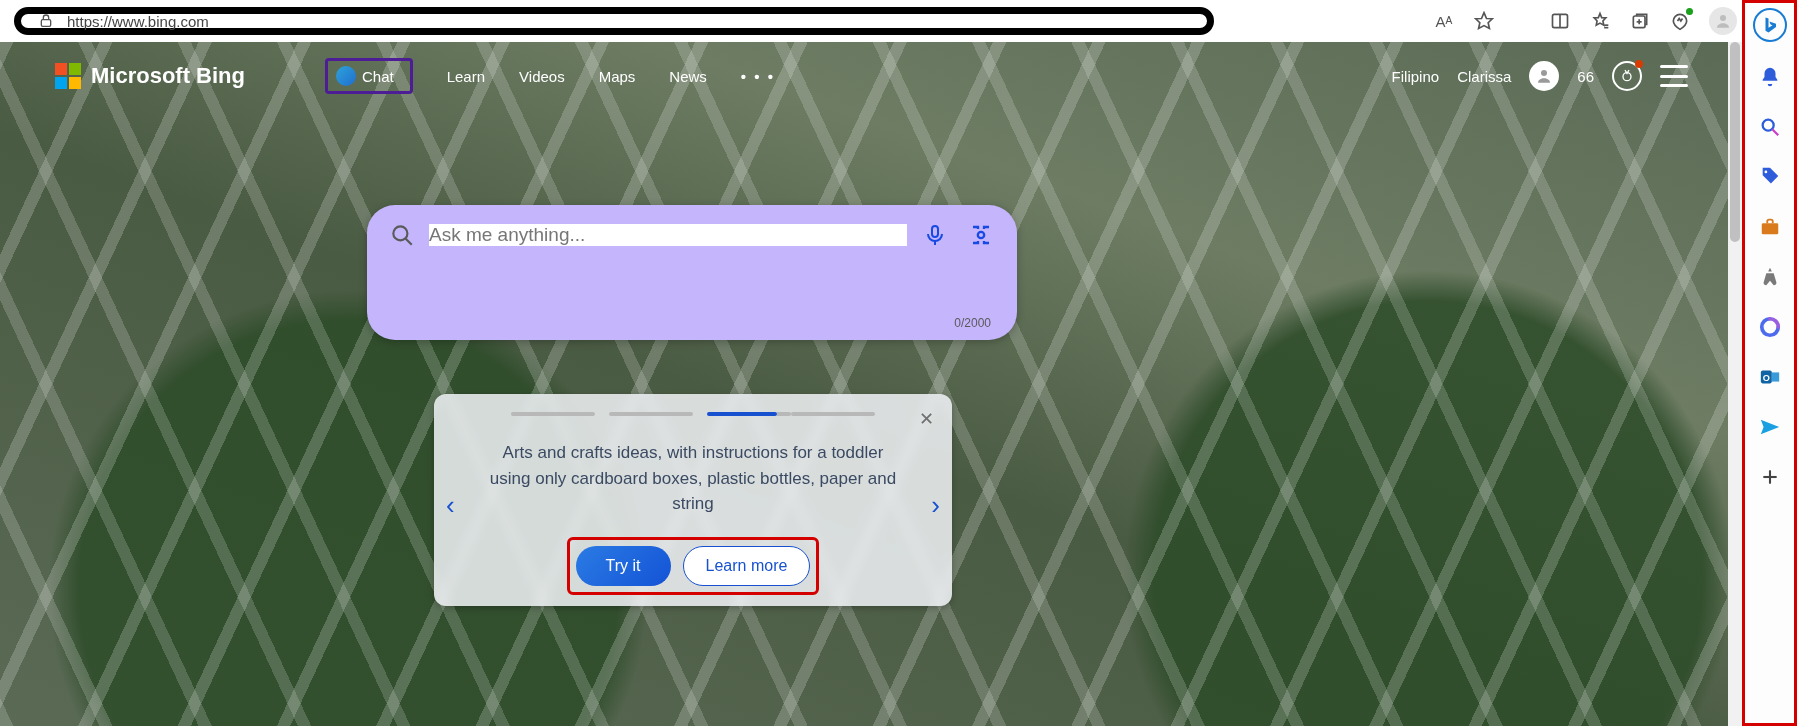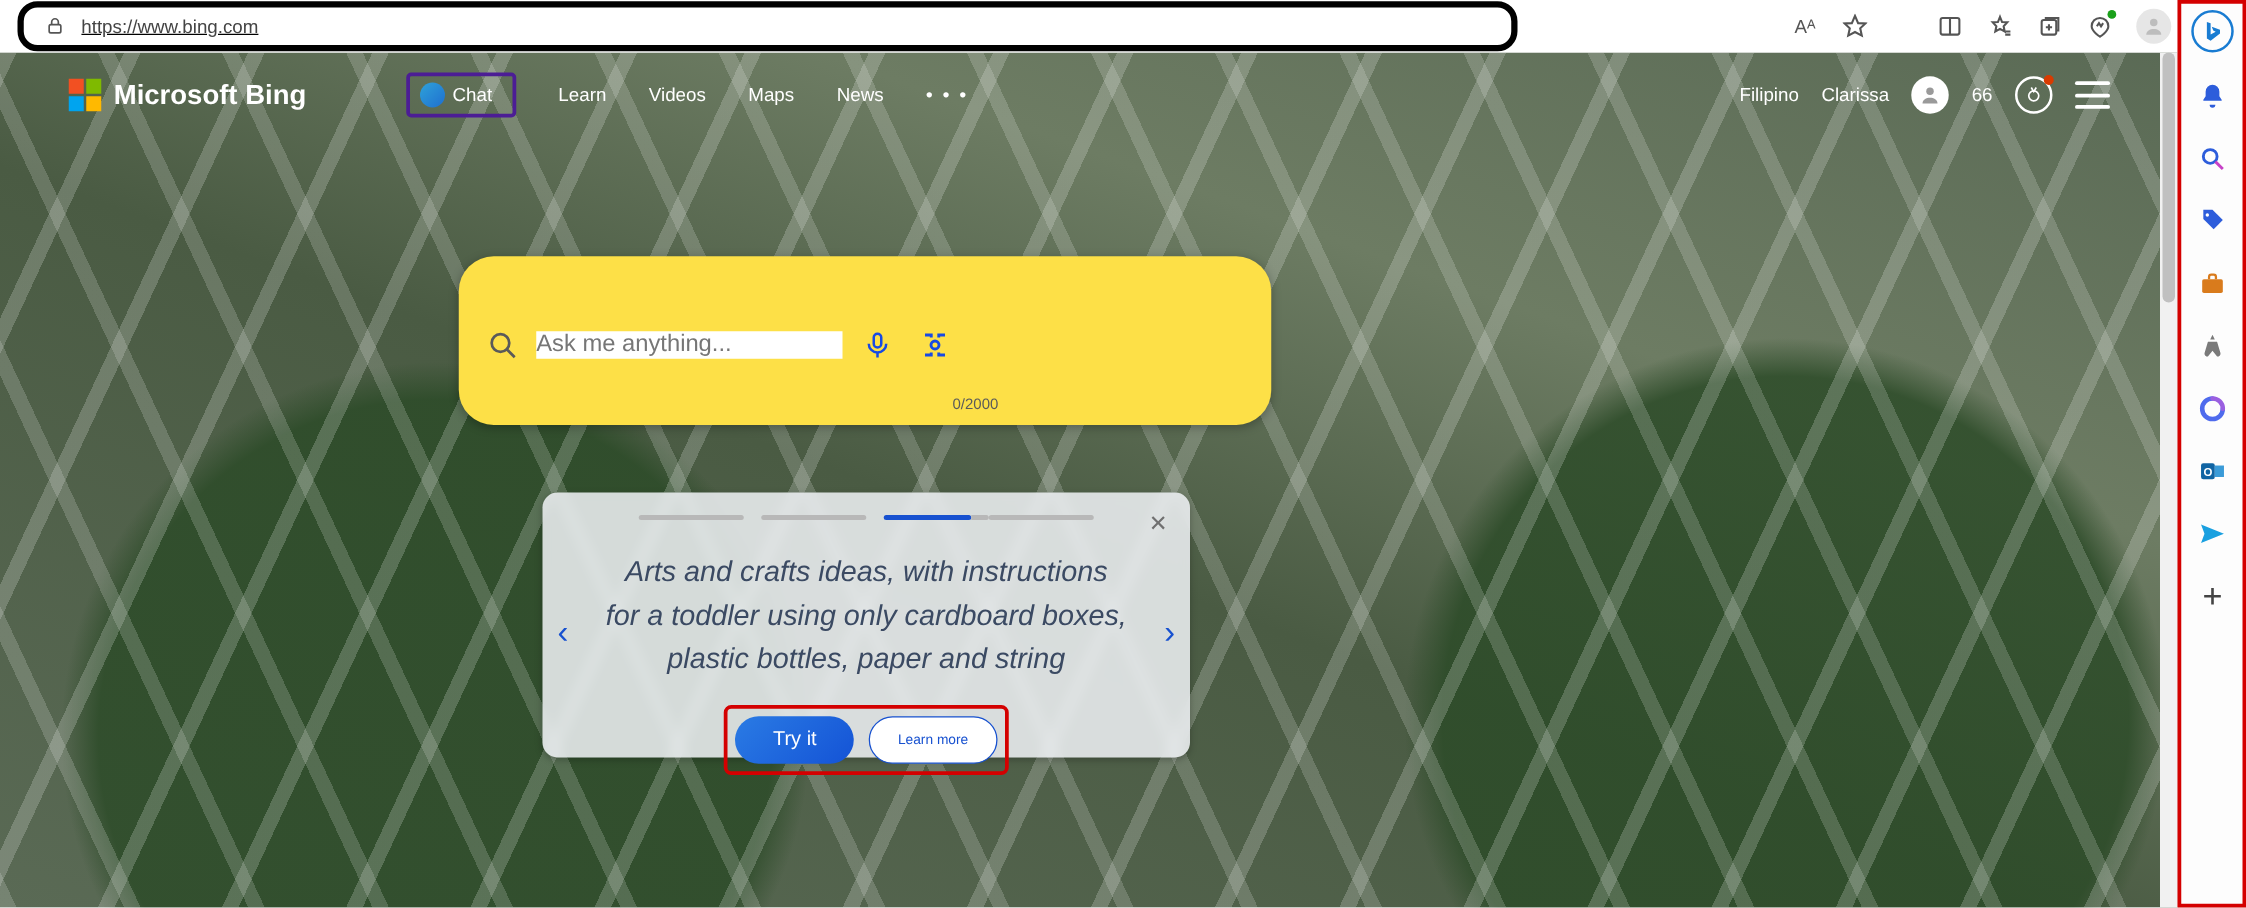--- a/index.html
+++ b/index.html
@@ -1,20 +1,20 @@
 <!DOCTYPE html>
 <html><head>
 <meta charset="utf-8">
 <style>
   * { box-sizing: border-box; margin: 0; padding: 0; font-family: "Segoe UI", Arial, sans-serif; }
   html, body { width: 1797px; height: 726px; overflow: hidden; background:#f5f5f5; }
 
   
   .chrome-bar { width:100%; height:42px; display:flex; align-items:center; padding:0 14px; gap:10px; background:#ffffff; }
-  .addr-wrap { flex:0 0 auto; width:1200px; height:40px; border:5px solid #000000; border-radius:16px; display:flex; align-items:center; padding:0 14px; gap:10px; background:#fff;text-decoration:underline;}
+  .addr-wrap { flex:0 0 auto; width:1200px; height:28px; border:7px solid #000000; border-radius:16px; display:flex; align-items:center; padding:0 14px; gap:10px; background:#fff;}
   .addr-wrap input { flex:1; border:none; outline:none; font-size:15px; color:#444; background:transparent; }
   .chrome-icon { width:22px; height:22px; display:flex; align-items:center; justify-content:center; color:#555; cursor:pointer; flex:0 0 auto;}
   .chrome-spacer { flex:1; }
   .chrome-actions { display:flex; align-items:center; gap:18px; padding:0 6px;}
   .chrome-profile { width:28px; height:28px; border-radius:50%; background:#e6e6e6; display:flex; align-items:center; justify-content:center; color:#9a9a9a;}
   .shop-dot { position:relative;}
   .shop-dot::after{content:"";position:absolute;top:-2px;right:-2px;width:7px;height:7px;background:#1aa01a;border-radius:50%;}
 
   
   .edge-sidebar { position:absolute; top:0; right:0; width:55px; height:726px; background:#fdfdfd; border-left:1px solid #e3e3e3; display:flex; flex-direction:column; align-items:center; padding-top:8px; gap:20px;}
@@ -61,41 +61,41 @@
   .chat-hi { border:3px solid #4c1d95; padding:3px 6px; border-radius:4px;}
   .nav-more { letter-spacing:2px; font-weight:bold;}
   .header-right { margin-left:auto; display:flex; align-items:center; gap:18px;}
   .hr-avatar { width:30px; height:30px; border-radius:50%; background:#fff; display:flex; align-items:center; justify-content:center; color:#888;}
   .hr-rewards { width:30px; height:30px; border-radius:50%; border:2px solid #fff; display:flex; align-items:center; justify-content:center; position:relative;}
   .hr-rewards::after{content:"";position:absolute;top:-3px;right:-3px;width:8px;height:8px;background:#d83b01;border-radius:50%;}
   .hr-ham { width:28px; height:22px; display:flex; flex-direction:column; justify-content:space-between; cursor:pointer;}
   .hr-ham span{height:3px;background:#fff;border-radius:2px;}
 
   
-  .search-card { position:absolute; top:163px; left:367px; width:650px; height:135px; background:#fde047; border-radius:28px; box-shadow:0 2px 8px rgba(0,0,0,.25); padding:16px 22px 10px 22px; display:flex; flex-direction:row;}
+  .search-card { position:absolute; top:163px; left:367px; width:650px; height:135px; background:#c4b5fd; border-radius:28px; box-shadow:0 2px 8px rgba(0,0,0,.25); padding:16px 22px 10px 22px; display:flex; flex-direction:column;}
   .search-row { display:flex; align-items:center; gap:14px;}
   .search-row input { flex:1; border:none; outline:none; font-size:19px; color:#333;}
   .search-row input::placeholder{ color:#767676;}
   .search-actions{ display:flex; gap:18px; color:#174ae4;}
   .search-action{ width:28px; height:28px; display:flex; align-items:center;justify-content:center; cursor:pointer;}
   .char-count{ margin-top:auto; text-align:right; color:#5a5a5a; font-size:12px; padding-right:4px;}
 
   
   .carousel { position:absolute; top:352px; left:434px; width:518px; height:212px; background:rgba(240,242,246,.86); backdrop-filter:blur(4px); border-radius:12px; padding:18px 44px 18px 44px; display:flex; flex-direction:column; box-shadow:0 2px 6px rgba(0,0,0,.25);}
   .car-close { position:absolute; top:14px; right:18px; color:#707070; cursor:pointer; font-size:18px;}
   .car-dots { display:flex; gap:14px; justify-content:center; margin-bottom:24px;}
   .car-dot { width:84px; height:4px; background:#b8b8b8; border-radius:2px;}
   .car-dot.active{ background:#1751d0; width:70px; position:relative;}
   .car-dot.active::after{content:"";position:absolute;left:70px;top:0;width:14px;height:4px;background:#b8b8b8;border-radius:0 2px 2px 0;}
-  .car-text { text-align:center; font-style:italic; color:#3b4a63; font-size:23px; line-height:1.5; padding:0 6px;}
+  .car-text { text-align:center; color:#3b4a63; font-size:17px; line-height:1.5; padding:0 6px;}
   .car-nav { position:absolute; top:50%; transform:translateY(-10px); font-size:26px; color:#1751d0; cursor:pointer;}
   .car-prev{ left:12px;} .car-next{ right:12px;}
   .car-btns { display:flex; gap:16px; justify-content:center; margin-top:20px;}
   .btn-primary{ padding:10px 30px; border-radius:22px; background:linear-gradient(135deg,#2a7be4,#1453d6); color:#fff; font-size:16px; border:none; cursor:pointer;}
-  .btn-outline{ padding:10px 22px; border-radius:22px; background:#fff; color:#1751d0; border:1px solid #1751d0; font-size:11px; cursor:pointer;}
+  .btn-outline{ padding:10px 22px; border-radius:22px; background:#fff; color:#1751d0; border:1px solid #1751d0; font-size:16px; cursor:pointer;}
   .btn-hi { border:3px solid #d40000; padding:6px; border-radius:6px; display:inline-flex; gap:12px;justify-content:center;}
   svg{display:block;}
 </style>
 </head>
 <body>
 
 <div class="chrome-bar">
   <div class="addr-wrap">
     <span class="chrome-icon">
       <svg width="16" height="16" viewBox="0 0 24 24" fill="none" stroke="#555" stroke-width="2">

